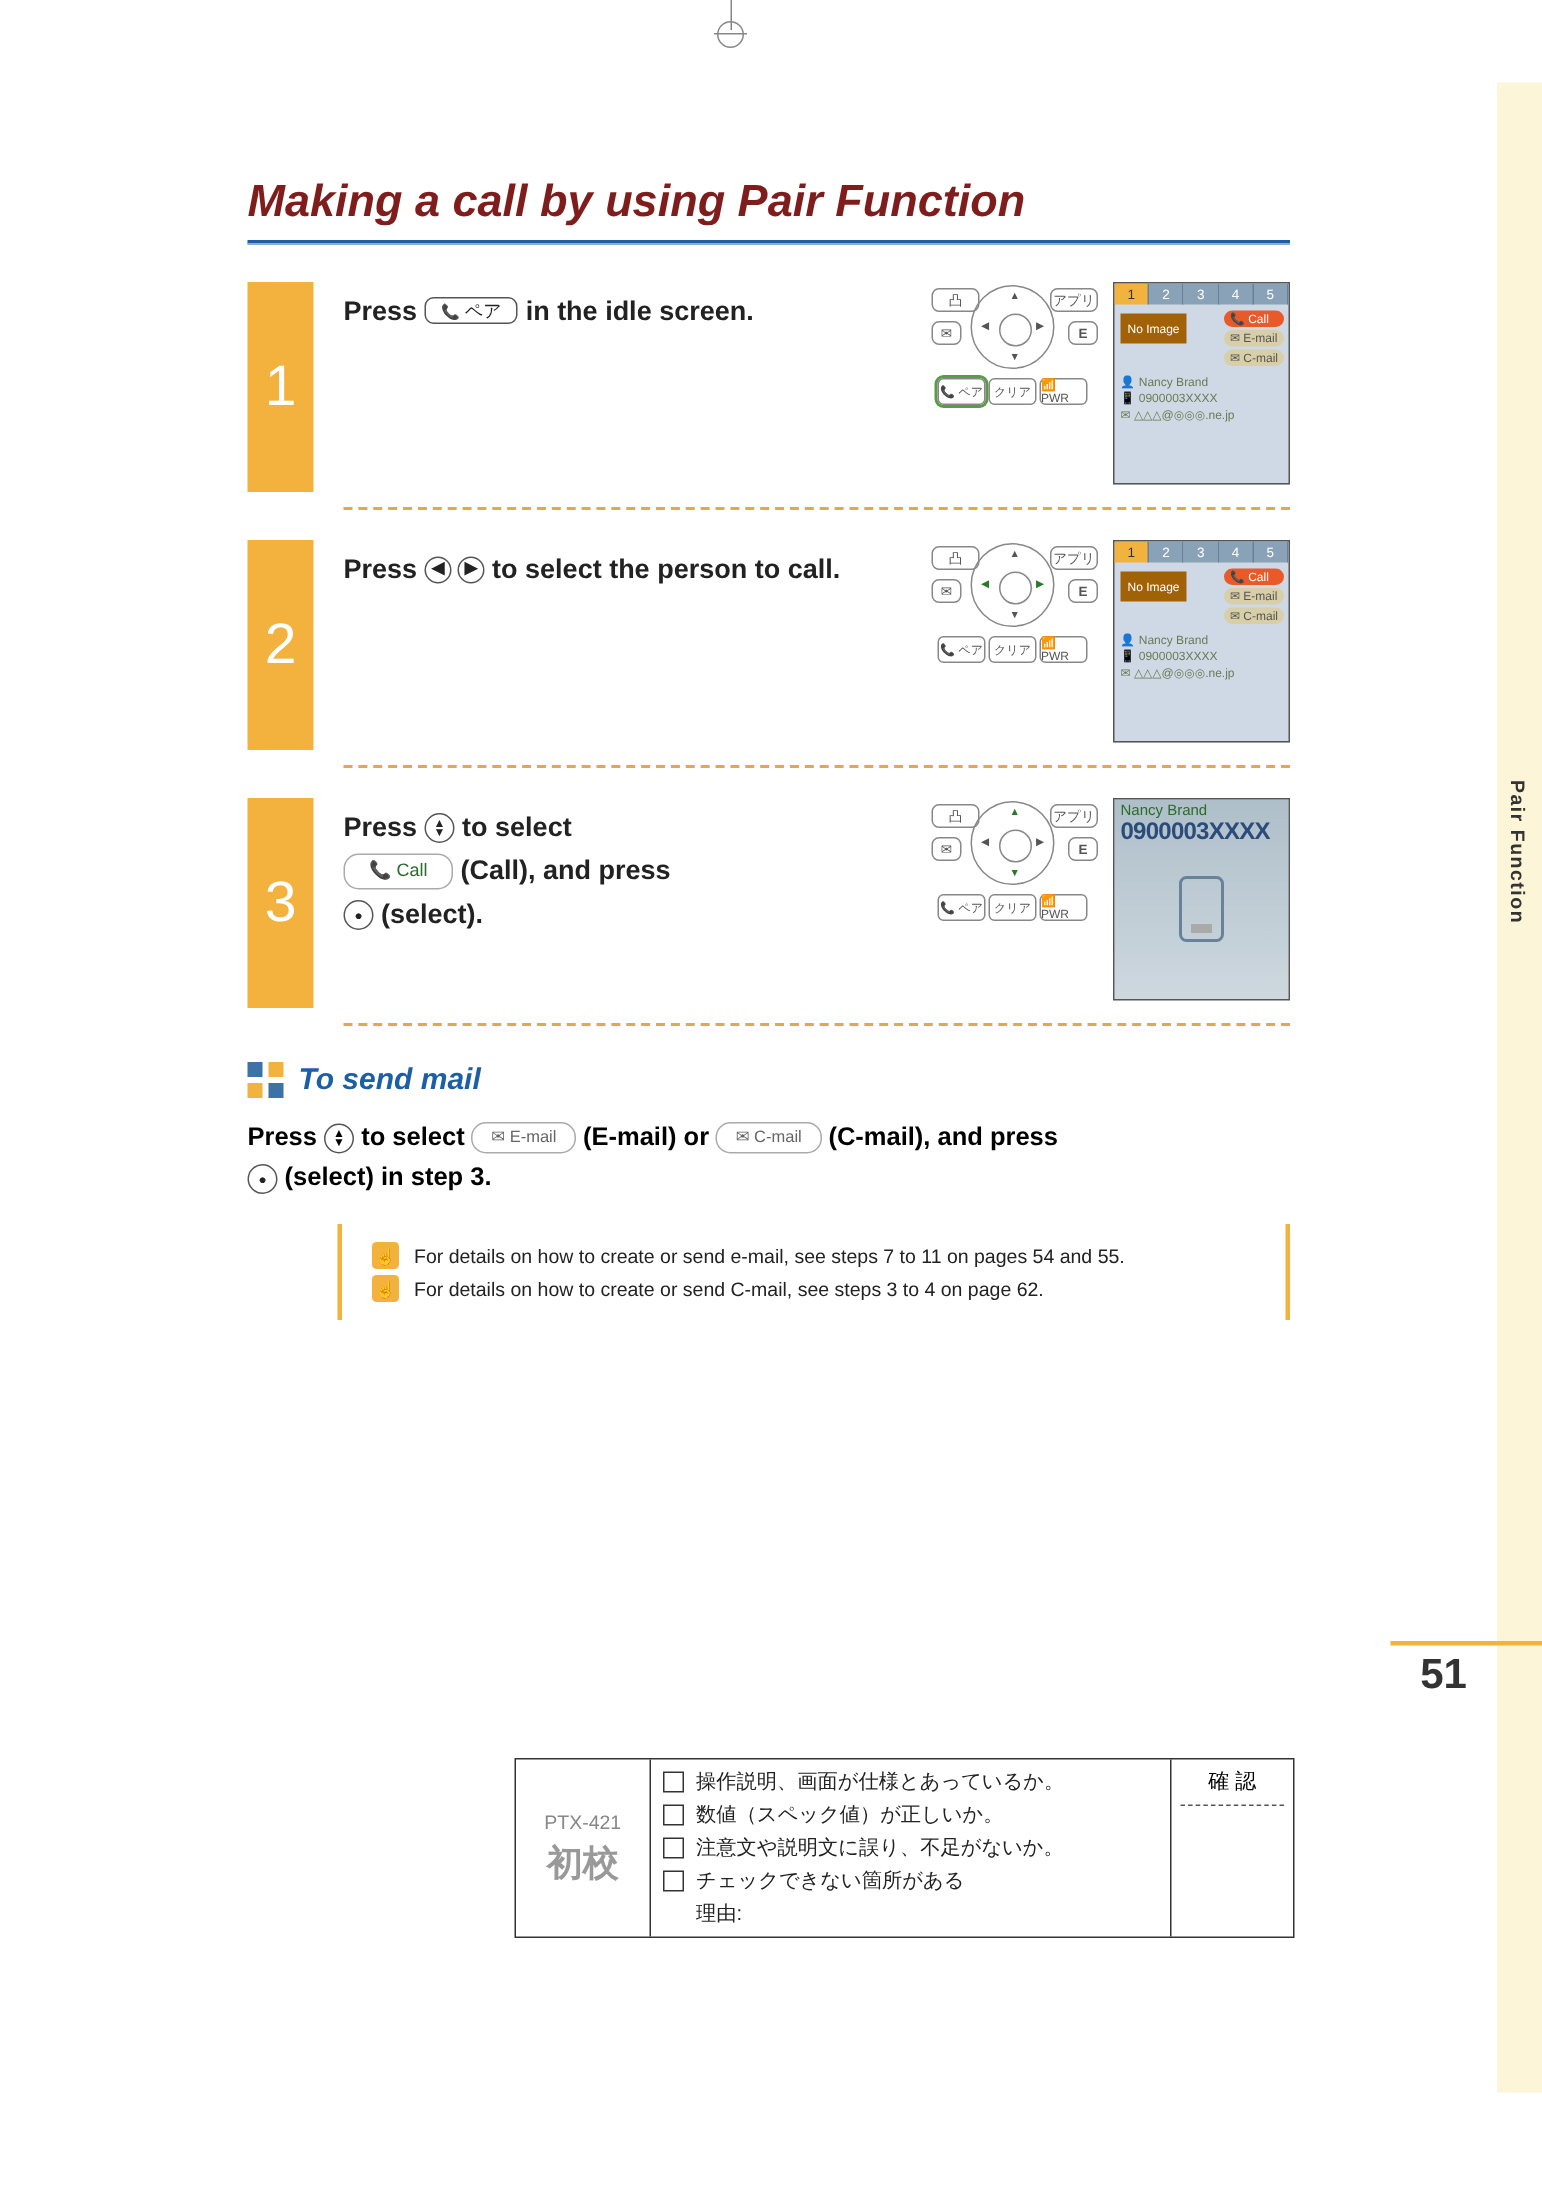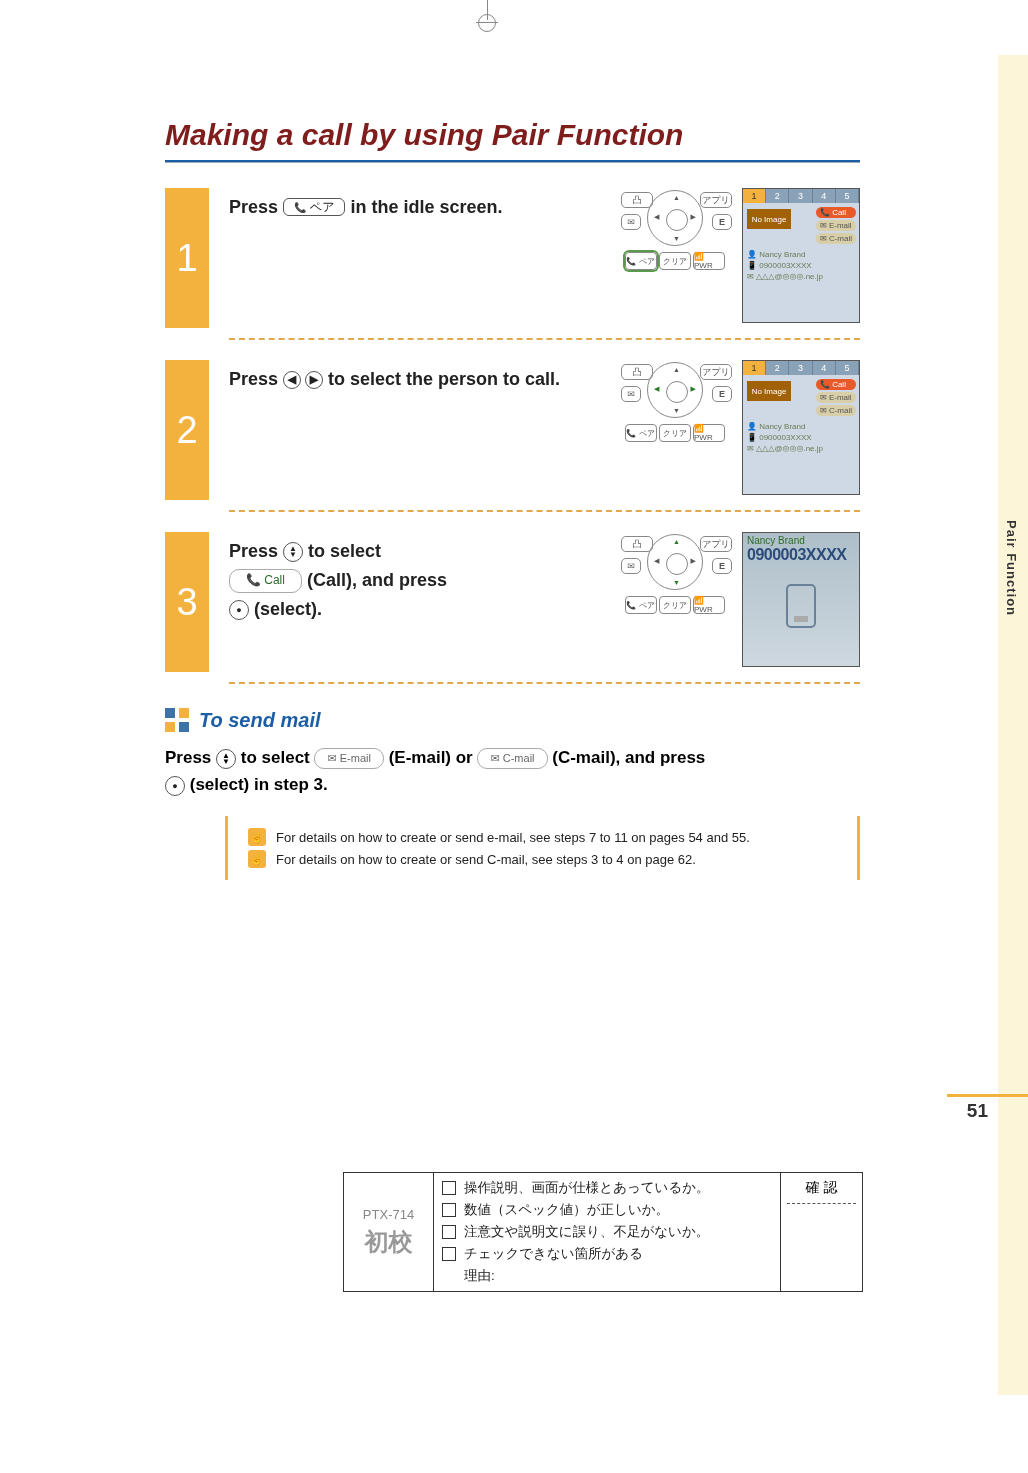--- a/index.html
+++ b/index.html
@@ -237,23 +237,23 @@
     right: 9px;
     top: 520px;
     writing-mode: vertical-rl;
     font-size: 13px;
     font-weight: bold;
     color: #333;
     letter-spacing: 1px;
   }
   .page-num {
     position: absolute;
-    right: 40px;
+    right: 50px;
     top: 1100px;
-    font-size: 19px;
+    font-size: 28px;
     font-weight: bold;
     color: #333;
   }
   .page-num-line{
     position:absolute; left:-20px; top:-6px; width:180px; height:3px; background:#f3b13e;
   }
   
   .proof {
     position: absolute;
     left: 343px;
@@ -498,21 +498,21 @@
 
 <div class="side-tab">Pair Function</div>
 
 <div class="page-num">
   <div class="page-num-line"></div>
   <span>51</span>
 </div>
 
 <div class="proof">
   <div class="col1">
-    <div class="model">PTX-714</div>
+    <div class="model">PTX-421</div>
     <div class="stage">初校</div>
   </div>
   <div class="col2">
     <div class="ck">
         <span class="box"></span>
         <span>操作説明、画面が仕様とあっているか。</span>
       </div>
     <div class="ck">
         <span class="box"></span>
         <span>数値（スペック値）が正しいか。</span>

